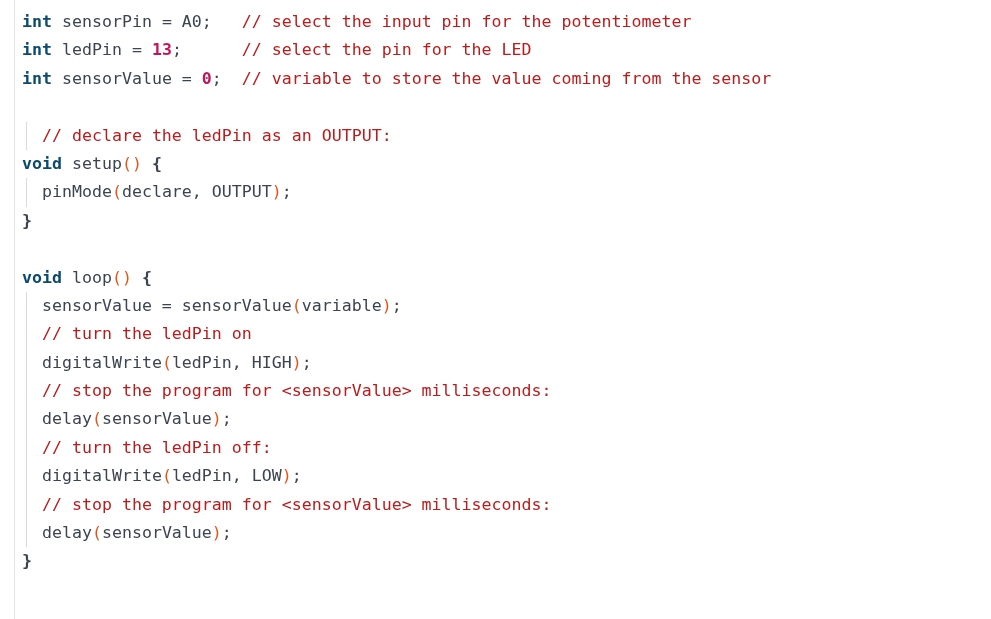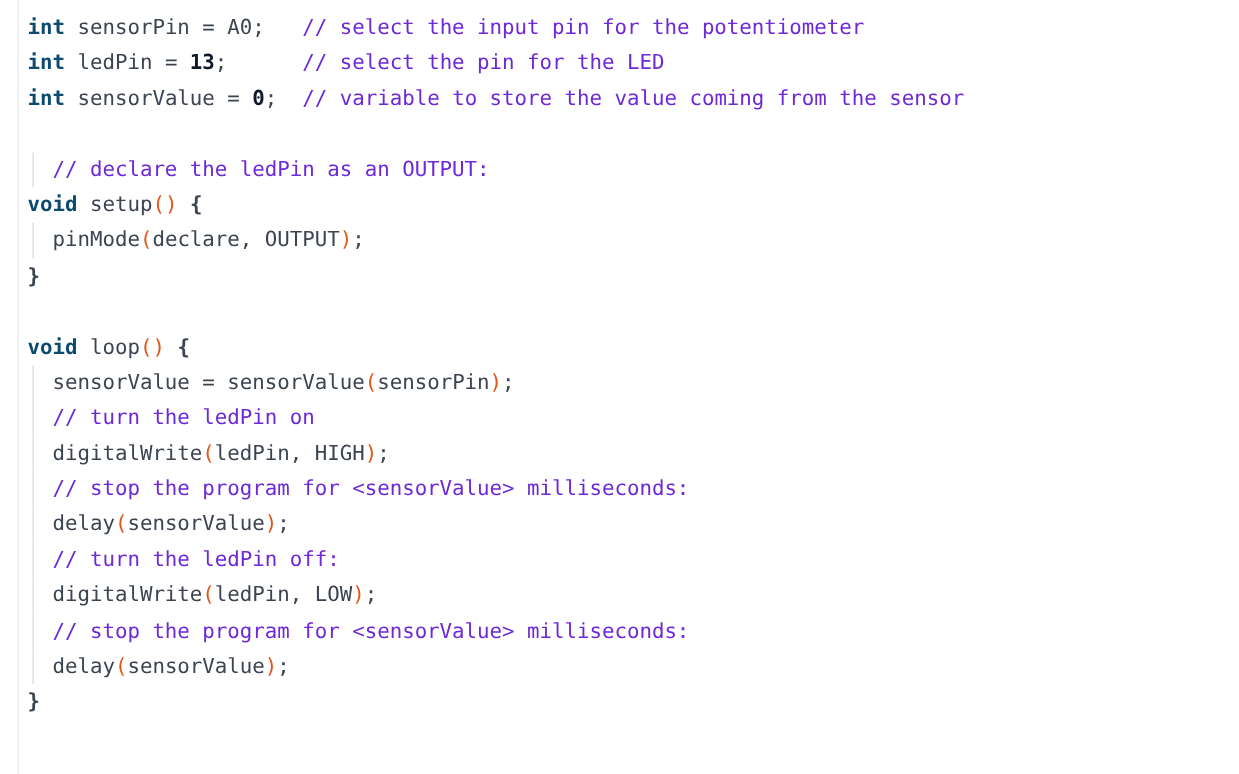--- a/index.html
+++ b/index.html
@@ -56,42 +56,42 @@
     background: #d7dade;
   }
 
   .code-line.blank {
     height: 28.4px;
   }
 
   
   .tok-keyword   { color: #0c4a6e; font-weight: 700; }   
   .tok-paren     { color: #e0561b; }                      
-  .tok-number    { color: #0f172a; font-weight: 700; }    
-  .tok-comment   { color: #6d28d9; }                      
+  .tok-number    { color: #be185d; font-weight: 700; }    
+  .tok-comment   { color: #b91c1c; }                      
   .tok-plain     { color: #3b4450; }                      
   .tok-brace     { color: #3b4450; font-weight: 700; }    
 </style>
 </head>
 <body>
 
 <div id="code-block">
   <div id="gutter-rule"></div>
   <div id="code-lines">
       <div class="code-line"><span class="tok-keyword">int</span><span class="tok-plain"> sensorPin = A0;   </span><span class="tok-comment">// select the input pin for the potentiometer</span></div>
       <div class="code-line"><span class="tok-keyword">int</span><span class="tok-plain"> ledPin = </span><span class="tok-number">13</span><span class="tok-plain">;      </span><span class="tok-comment">// select the pin for the LED</span></div>
       <div class="code-line"><span class="tok-keyword">int</span><span class="tok-plain"> sensorValue = </span><span class="tok-number">0</span><span class="tok-plain">;  </span><span class="tok-comment">// variable to store the value coming from the sensor</span></div>
       <div class="code-line blank">&nbsp;</div>
       <div class="code-line indented"><span class="tok-plain">  </span><span class="tok-comment">// declare the ledPin as an OUTPUT:</span></div>
       <div class="code-line"><span class="tok-keyword">void</span><span class="tok-plain"> </span><span class="tok-function">setup</span><span class="tok-paren">()</span><span class="tok-plain"> </span><span class="tok-brace">{</span></div>
       <div class="code-line indented"><span class="tok-plain">  </span><span class="tok-function">pinMode</span><span class="tok-paren">(</span><span class="tok-plain">declare, OUTPUT</span><span class="tok-paren">)</span><span class="tok-plain">;</span></div>
       <div class="code-line"><span class="tok-brace">}</span></div>
       <div class="code-line blank">&nbsp;</div>
       <div class="code-line"><span class="tok-keyword">void</span><span class="tok-plain"> </span><span class="tok-function">loop</span><span class="tok-paren">()</span><span class="tok-plain"> </span><span class="tok-brace">{</span></div>
-      <div class="code-line indented"><span class="tok-plain">  sensorValue = </span><span class="tok-function">sensorValue</span><span class="tok-paren">(</span><span class="tok-plain">sensorPin</span><span class="tok-paren">)</span><span class="tok-plain">;</span></div>
+      <div class="code-line indented"><span class="tok-plain">  sensorValue = </span><span class="tok-function">sensorValue</span><span class="tok-paren">(</span><span class="tok-plain">variable</span><span class="tok-paren">)</span><span class="tok-plain">;</span></div>
       <div class="code-line indented"><span class="tok-plain">  </span><span class="tok-comment">// turn the ledPin on</span></div>
       <div class="code-line indented"><span class="tok-plain">  </span><span class="tok-function">digitalWrite</span><span class="tok-paren">(</span><span class="tok-plain">ledPin, HIGH</span><span class="tok-paren">)</span><span class="tok-plain">;</span></div>
       <div class="code-line indented"><span class="tok-plain">  </span><span class="tok-comment">// stop the program for &lt;sensorValue&gt; milliseconds:</span></div>
       <div class="code-line indented"><span class="tok-plain">  </span><span class="tok-function">delay</span><span class="tok-paren">(</span><span class="tok-plain">sensorValue</span><span class="tok-paren">)</span><span class="tok-plain">;</span></div>
       <div class="code-line indented"><span class="tok-plain">  </span><span class="tok-comment">// turn the ledPin off:</span></div>
       <div class="code-line indented"><span class="tok-plain">  </span><span class="tok-function">digitalWrite</span><span class="tok-paren">(</span><span class="tok-plain">ledPin, LOW</span><span class="tok-paren">)</span><span class="tok-plain">;</span></div>
       <div class="code-line indented"><span class="tok-plain">  </span><span class="tok-comment">// stop the program for &lt;sensorValue&gt; milliseconds:</span></div>
       <div class="code-line indented"><span class="tok-plain">  </span><span class="tok-function">delay</span><span class="tok-paren">(</span><span class="tok-plain">sensorValue</span><span class="tok-paren">)</span><span class="tok-plain">;</span></div>
       <div class="code-line"><span class="tok-brace">}</span></div>
     </div>

